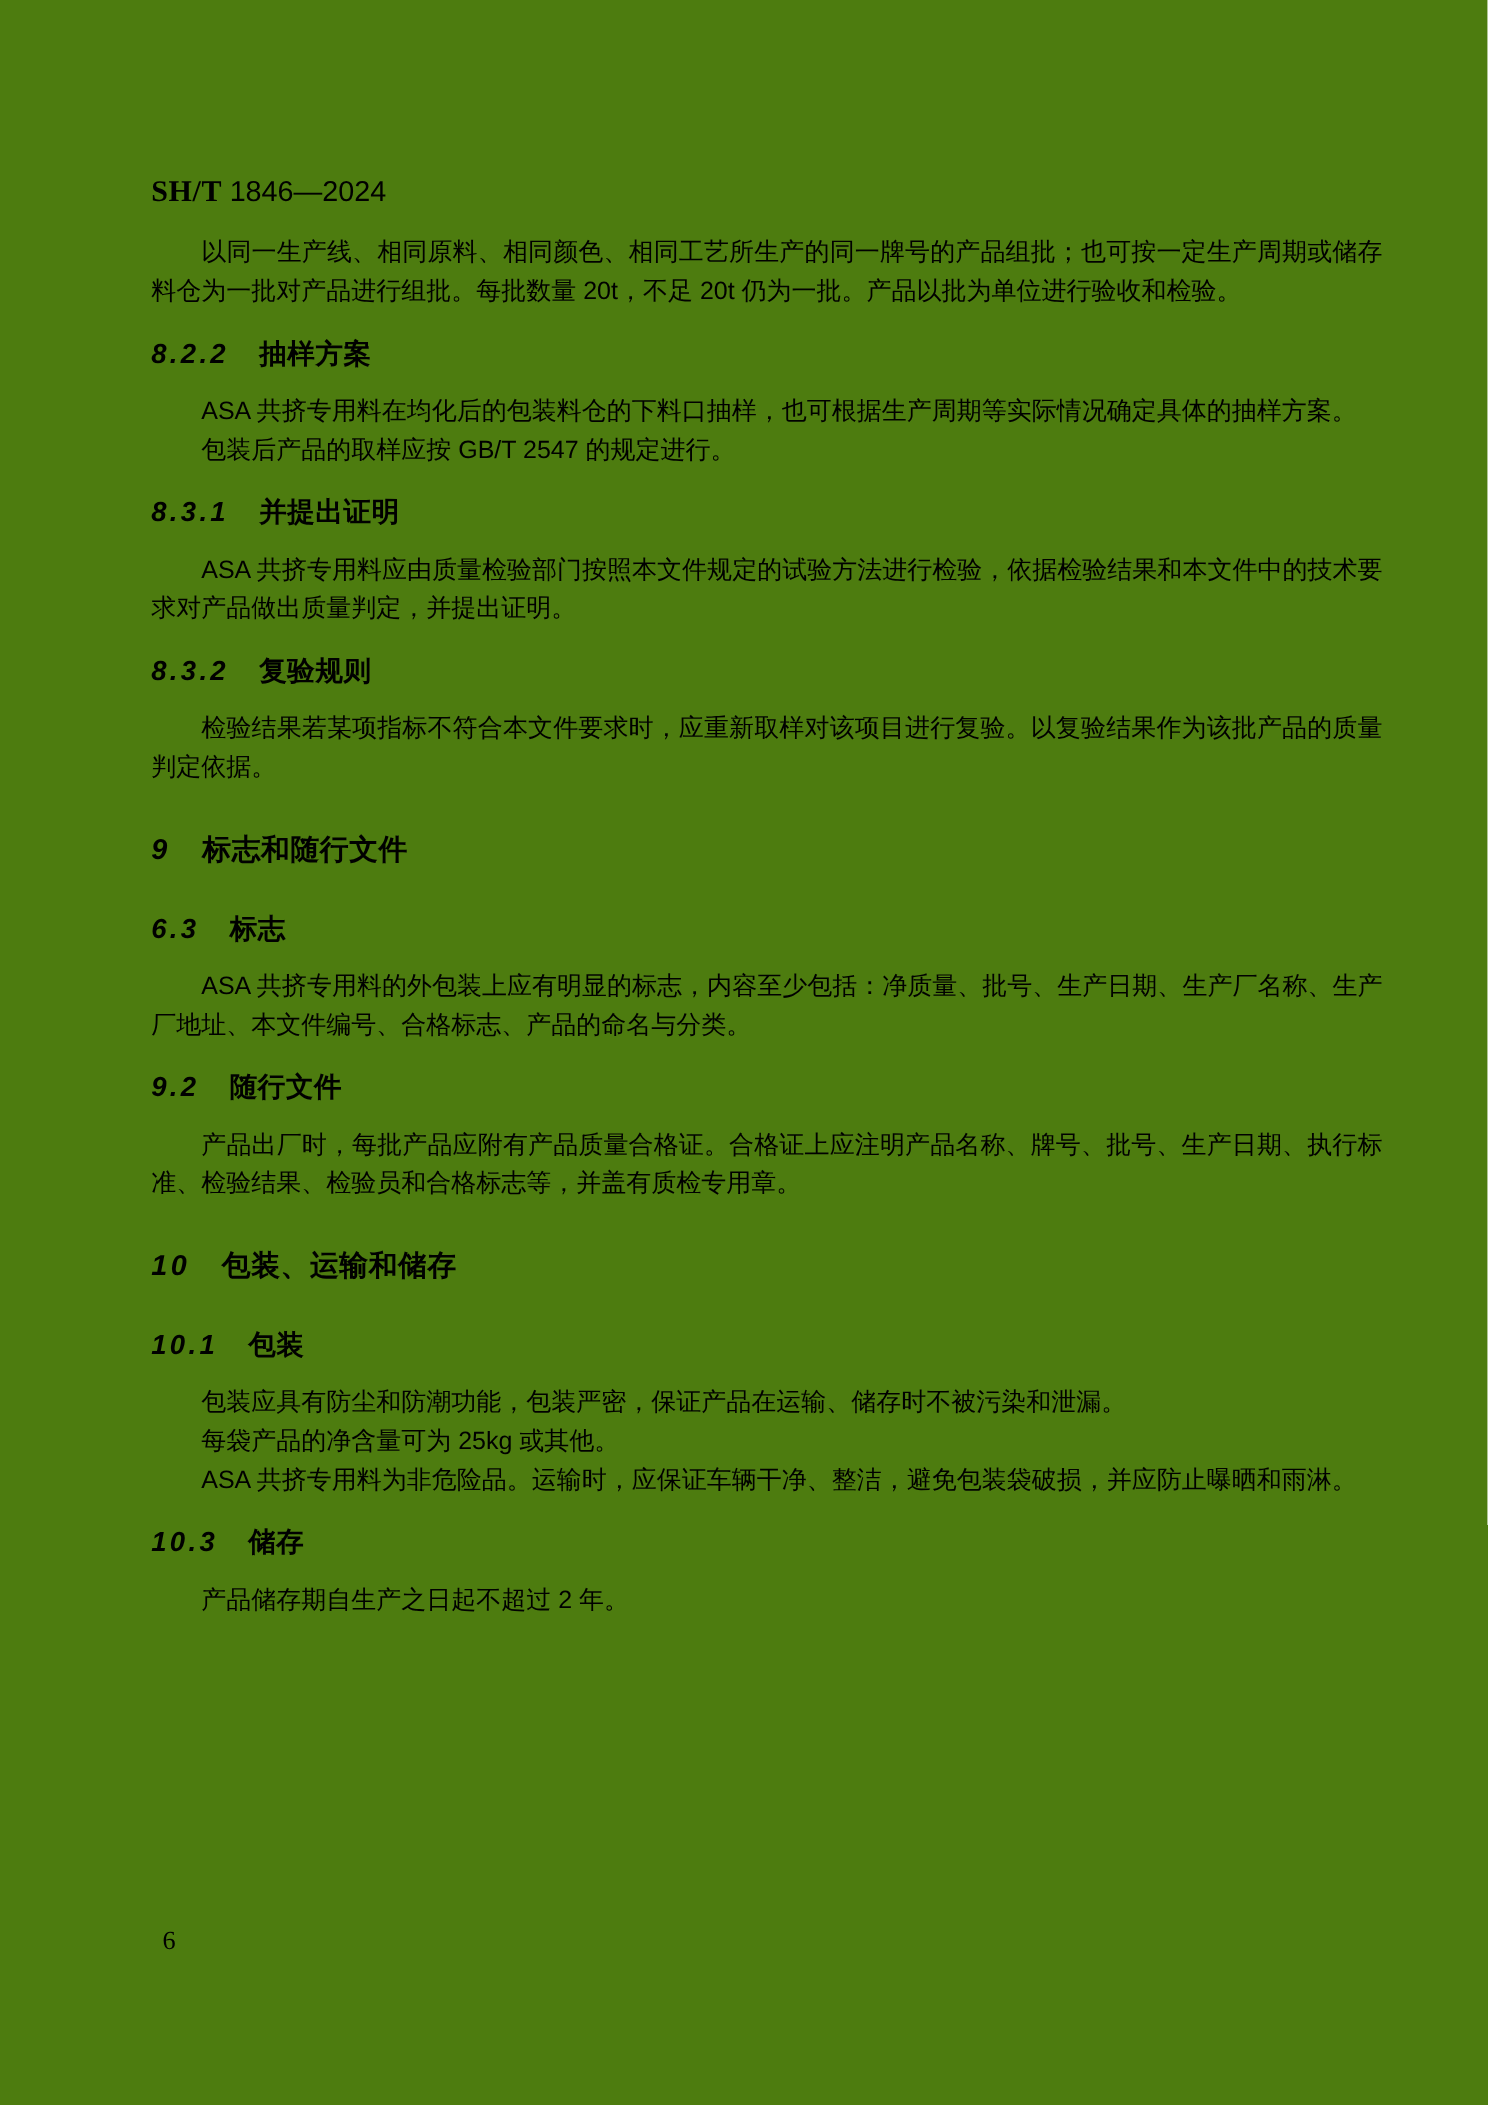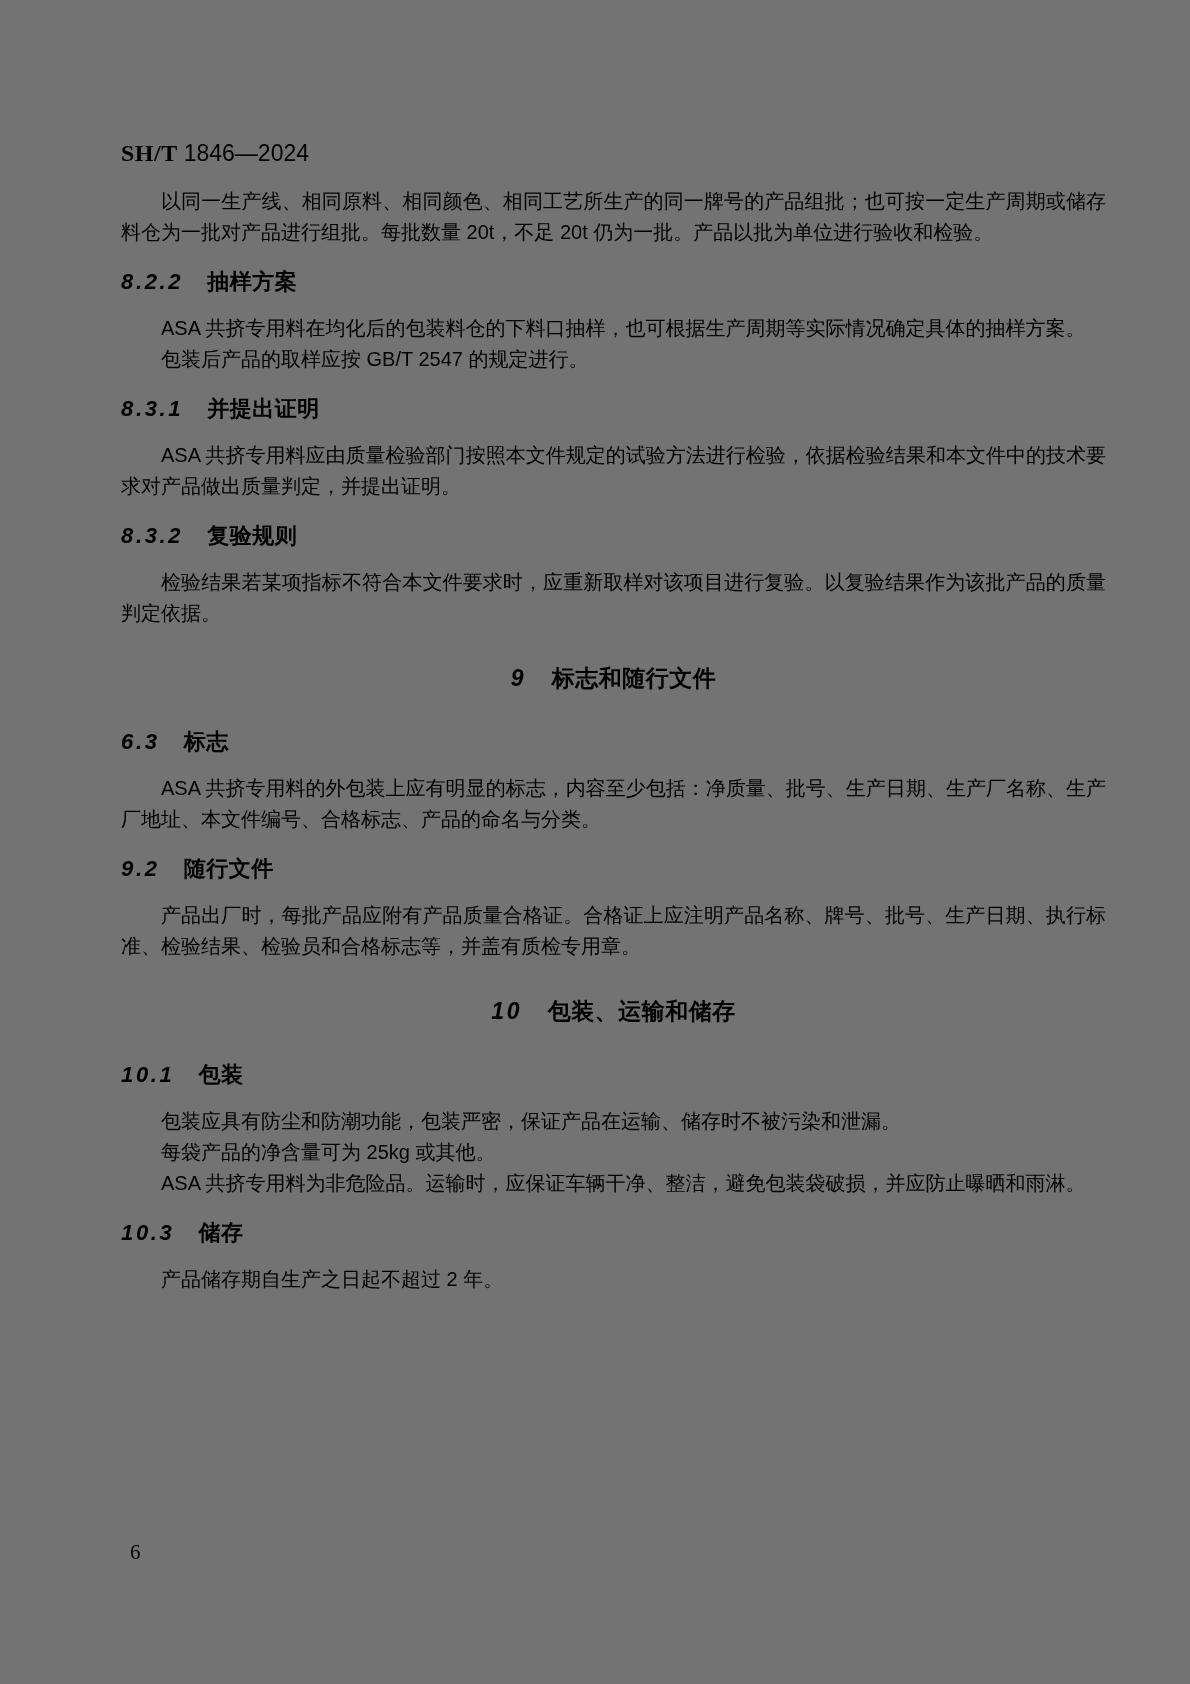--- a/index.html
+++ b/index.html
@@ -1,20 +1,20 @@
 <!DOCTYPE html>
 <html lang="zh"><head>
 <meta charset="utf-8">
 <style>
   html, body { margin: 0; padding: 0; background: #ffffff; }
   .page {
     position: relative;
     width: 1190px;
     height: 1684px;
-    background: #737373;
+    background: #4d7c0f;
     color: #000000;
     font-family: "Liberation Serif", "DejaVu Serif", serif;
     overflow: hidden;
   }
   .content {
     position: absolute;
     left: 121px;
     top: 138px;
     width: 985px;
   }
@@ -46,21 +46,20 @@
   .heading {
     font-family: "Liberation Sans", "DejaVu Sans", sans-serif;
     font-weight: bold;
     font-size: 22px;
     line-height: 31px;
     margin: 18px 0 16px 0;
   }
   .heading.h1 {
     font-size: 23px;
     margin: 34px 0 32px 0;
-    text-align: center;
   }
   .heading .hnum {
     letter-spacing: 0.12em;
     margin-right: 1.1em;
     font-style: italic;
   }
   .heading .htitle {
     letter-spacing: 0.5px;
   }
   .page-footer {

